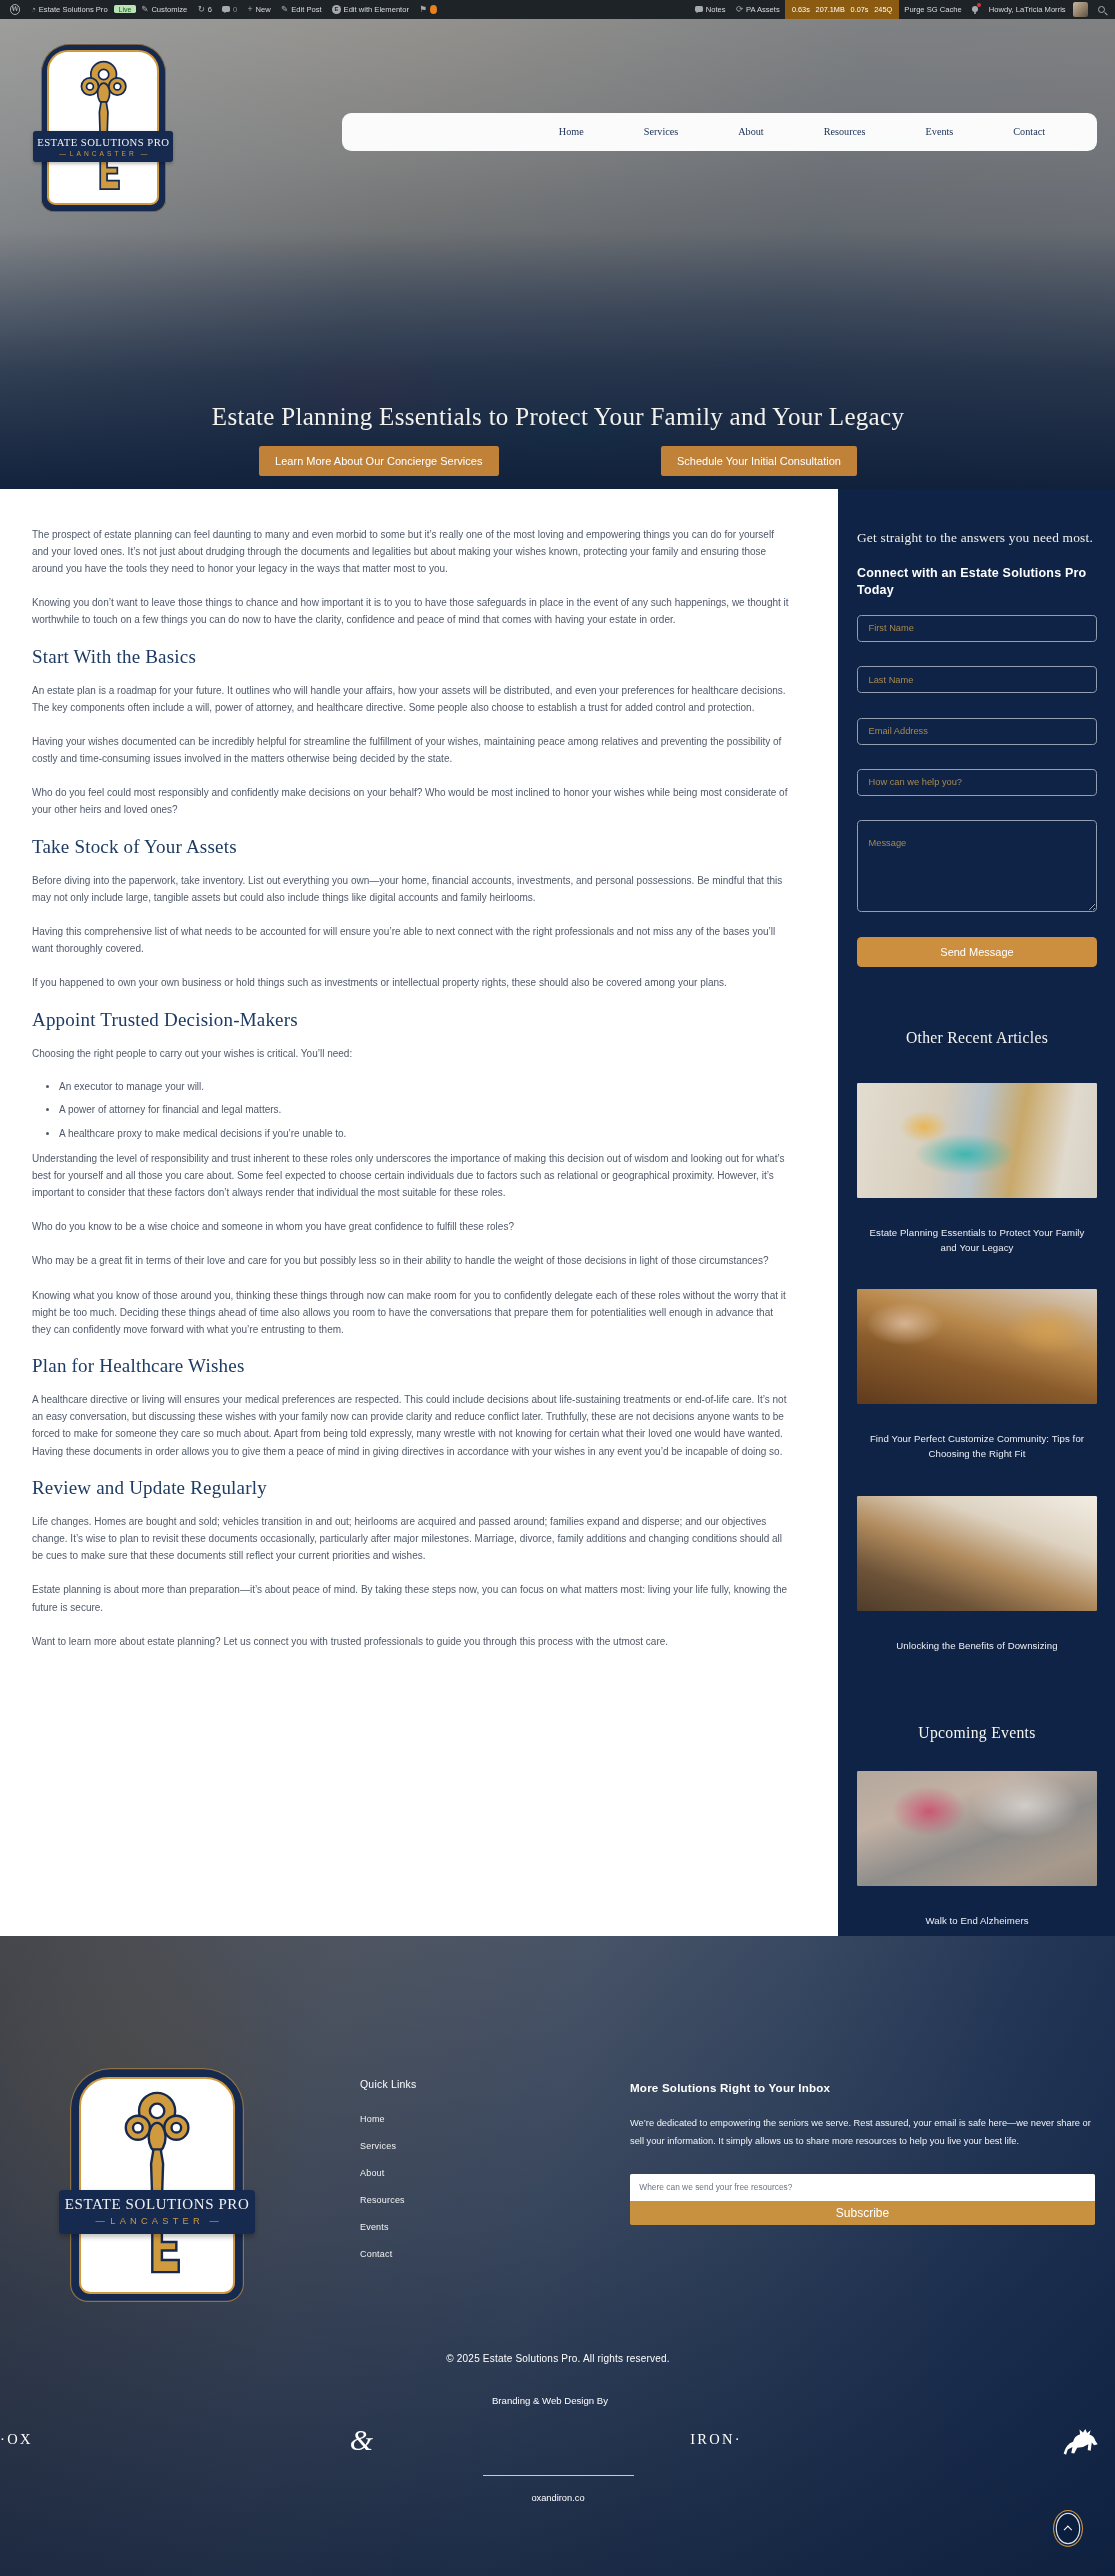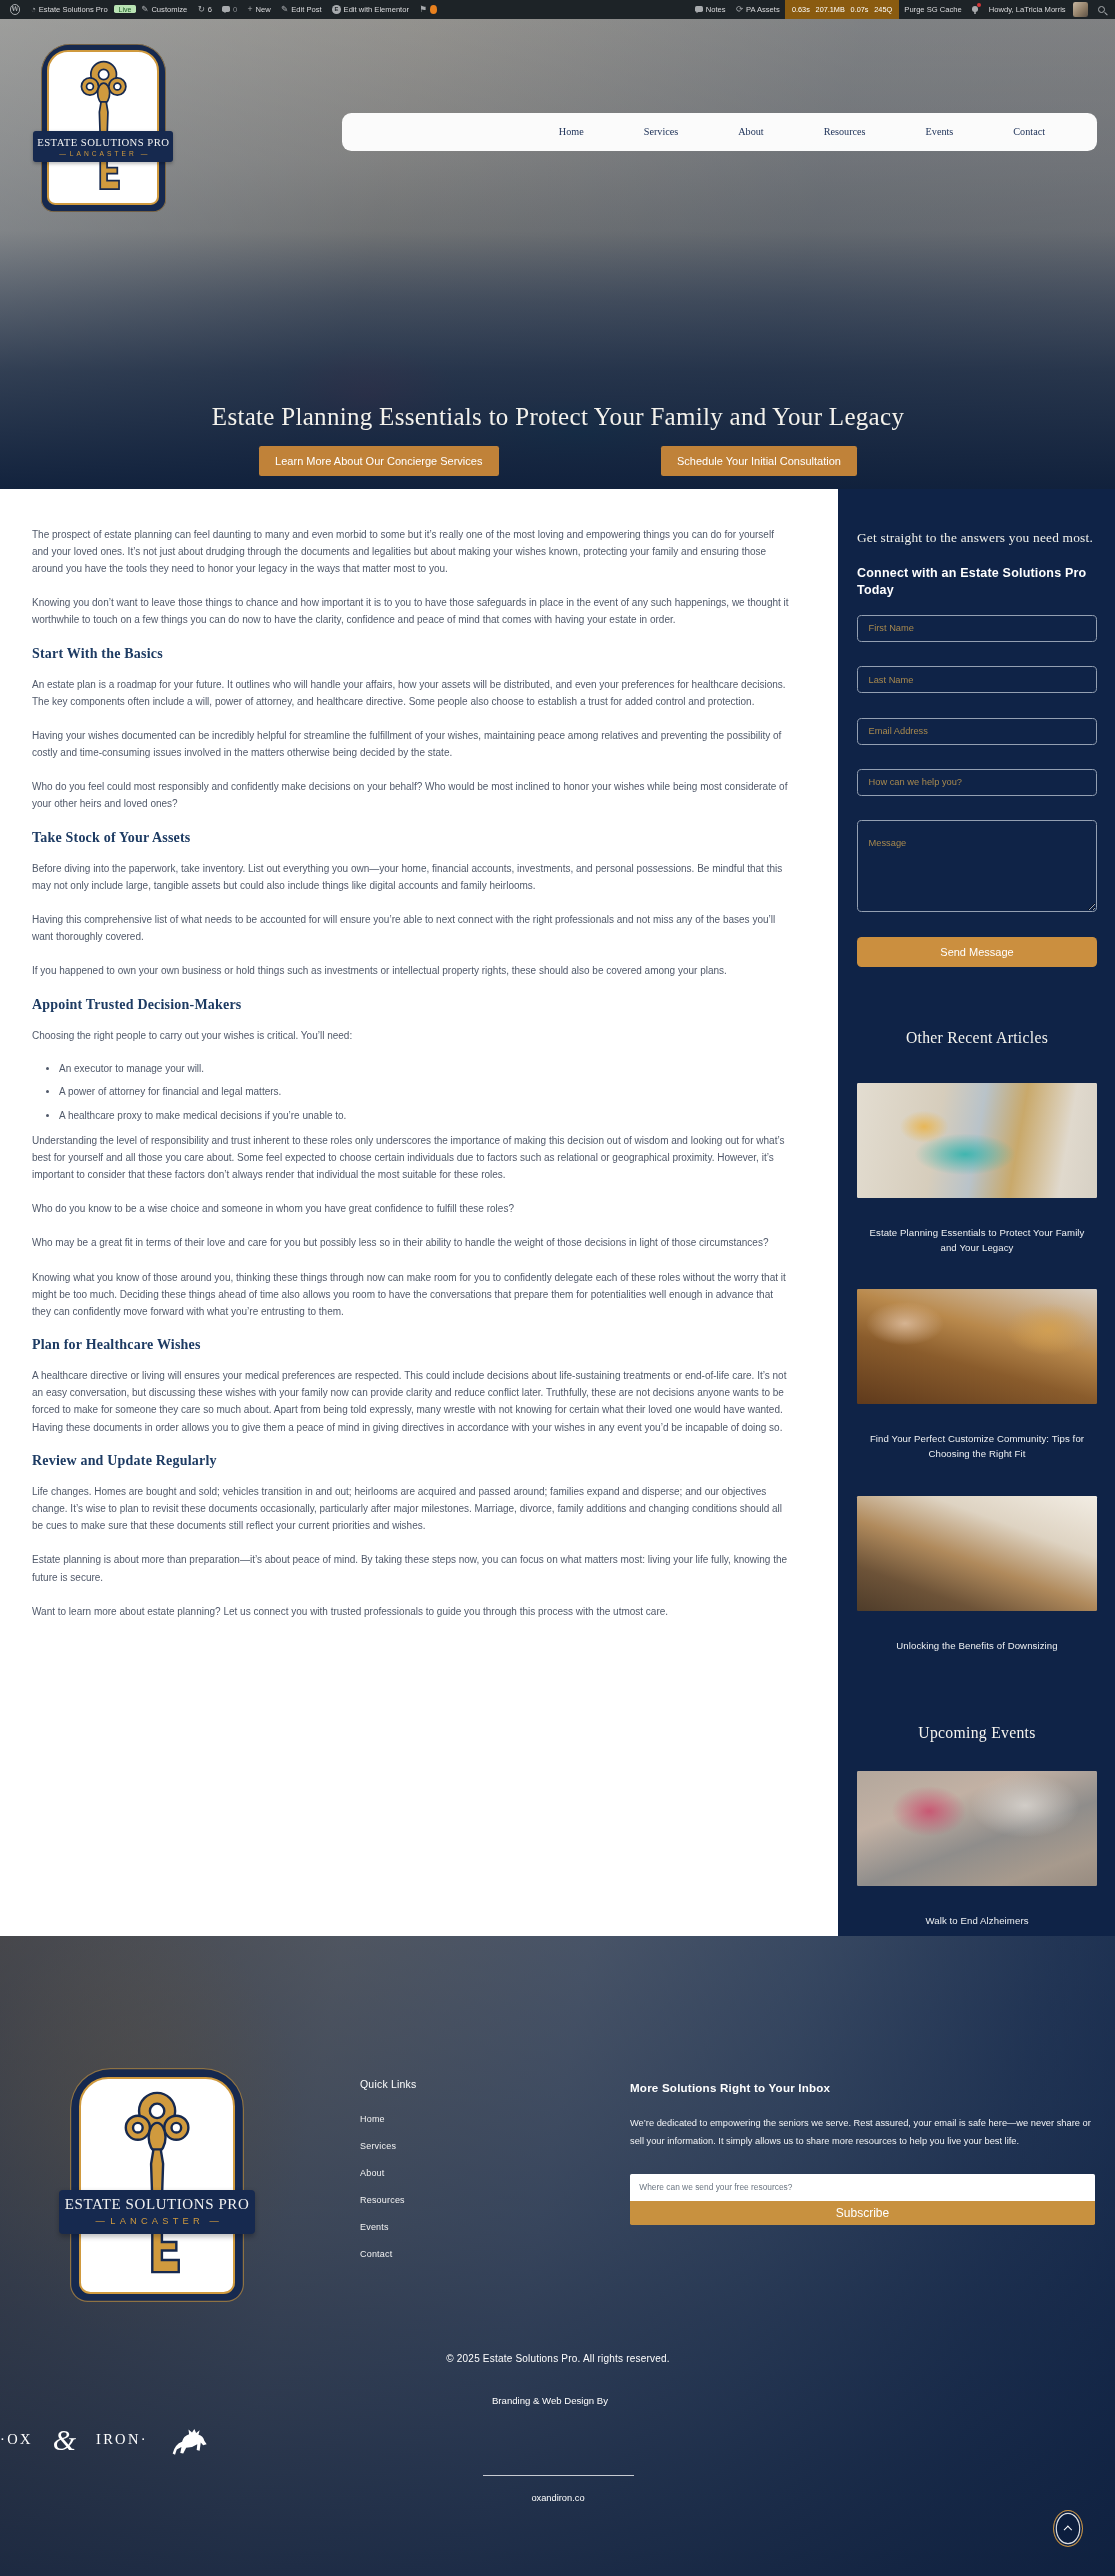--- a/index.html
+++ b/index.html
@@ -54,21 +54,21 @@
 
   .hero-content { position:absolute; left:0; right:0; top:384px; text-align:center; z-index:2; }
   .hero-title { font-family:"Liberation Serif", serif; font-weight:400; color:#f4f2ec; font-size:25px; letter-spacing:0.3px; }
   .hero-ctas { display:flex; justify-content:center; gap:162px; margin-top:15.7px; }
   .btn-gold { background:#c08239; color:#fff; border:none; font-size:11px; font-weight:300; padding:8.7px 16.3px; border-radius:2.3px; cursor:pointer; font-family:"Liberation Sans", sans-serif; }
 
   
   .main { display:flex; height:1447px; }
   .content { width:838px; background:#fff; padding:37px 48px 0 32px; }
   .content p { color:#50596a; font-size:10px; line-height:1.72; margin-bottom:17px; font-weight:400; }
-  .content h2 { font-family:"Liberation Serif", serif; font-weight:700; color:#1d3b63; font-size:14px; margin:4.6px 0 14px; letter-spacing:0.2px; }
+  .content h2 { font-family:"Liberation Serif", serif; font-weight:400; color:#1d3b63; font-size:19px; margin:4.6px 0 14px; letter-spacing:0.2px; }
   .content ul { margin:0 0 4.6px 27px; }
   .content li { color:#50596a; font-size:10px; line-height:1.6; margin-bottom:7.6px; }
 
   
   .sidebar { width:278px; background:#0f2347; color:#fff; padding:40px 19px 23px; }
   .sb-intro { font-family:"Liberation Serif", serif; font-size:13.4px; line-height:1.4; letter-spacing:0.2px; color:#f0f0ea; }
   .sb-form-title { font-size:12.5px; font-weight:bold; line-height:1.35; margin:17.4px 0 16.3px; letter-spacing:0.2px; }
   .field { display:block; width:100%; background:transparent; border:0.6px solid #94a0b2; border-radius:4.6px; height:27px; margin-bottom:24.4px; color:#d8c9a5; padding:0 10.5px; font-size:9.3px; font-family:"Liberation Sans", sans-serif; }
   .field::placeholder { color:#a8894e; opacity:1; }
   .field-textarea { height:92px; padding-top:17px; resize:vertical; }
@@ -107,21 +107,21 @@
   .ql-list { display:flex; flex-direction:column; gap:17px; }
   .ql-list a { color:#f2f2f2; text-decoration:none; font-size:9px; font-weight:300; letter-spacing:0.2px; }
   .newsletter { position:absolute; left:630px; top:145px; width:465px; z-index:2; }
   .nl-title { font-size:11.6px; font-weight:bold; letter-spacing:0.2px; }
   .nl-text { font-size:9.3px; line-height:2.0; margin-top:20px; color:#f2f3f5; font-weight:300; }
   .nl-input { width:100%; height:27px; margin-top:23px; border:none; border-radius:1.7px 1.7px 0 0; padding:0 9.3px; font-size:8.4px; color:#5a6570; background:#fff; font-family:"Liberation Sans", sans-serif; }
   .nl-input::placeholder { color:#6b7682; }
   .nl-btn { width:100%; height:24px; background:#c8913f; color:#fff; border:none; border-radius:0 0 1.7px 1.7px; font-size:12px; cursor:pointer; font-family:"Liberation Sans", sans-serif; }
   .copyright { position:absolute; left:0; right:0; top:417px; text-align:center; font-size:10px; font-weight:300; letter-spacing:0.2px; z-index:2; }
   .branding-line { position:absolute; left:0; right:16px; top:459px; text-align:center; font-size:9.6px; font-weight:300; z-index:2; }
-  .oxiron { position:absolute; left:0; right:16px; top:487px; display:flex; justify-content:flex-start; align-items:center; gap:20px; z-index:2; }
+  .oxiron { position:absolute; left:0; right:16px; top:487px; display:flex; justify-content:space-between; align-items:center; gap:20px; z-index:2; }
   .oxiron .ox, .oxiron .iron { font-family:"Liberation Serif", serif; font-size:14.5px; letter-spacing:2.3px; color:#fff; }
   .oxiron .amp { font-family:"Liberation Serif", serif; font-size:30px; color:#fff; font-style:italic; }
   .oxiron-rule { position:absolute; left:0; right:0; top:539px; display:flex; justify-content:center; z-index:2; }
   .oxiron-rule span { width:151px; height:1.2px; background:rgba(255,255,255,.75); }
   .agency-url { position:absolute; left:0; right:0; top:557px; text-align:center; font-size:9.3px; font-weight:300; z-index:2; }
   .scroll-top { position:absolute; right:33px; top:574px; width:30px; height:37px; border-radius:50%/50%; background:#0c1e3e; border:1.2px solid #c8913f; box-shadow:0 0 0 1.7px #0c1e3e inset, 0 0 0 2.9px rgba(255,255,255,.85) inset; display:flex; align-items:center; justify-content:center; cursor:pointer; z-index:3; }
   .chev-up { width:5.8px; height:5.8px; border-left:1.2px solid #fff; border-top:1.2px solid #fff; transform:rotate(45deg) translate(1.2px,1.2px); }
 </style>
 </head>
 <body>

